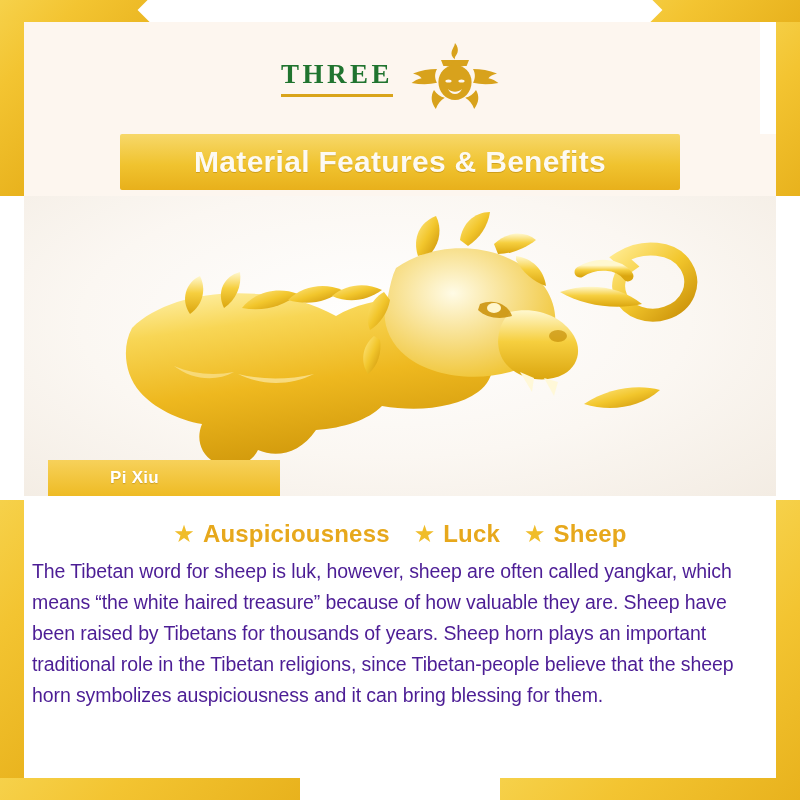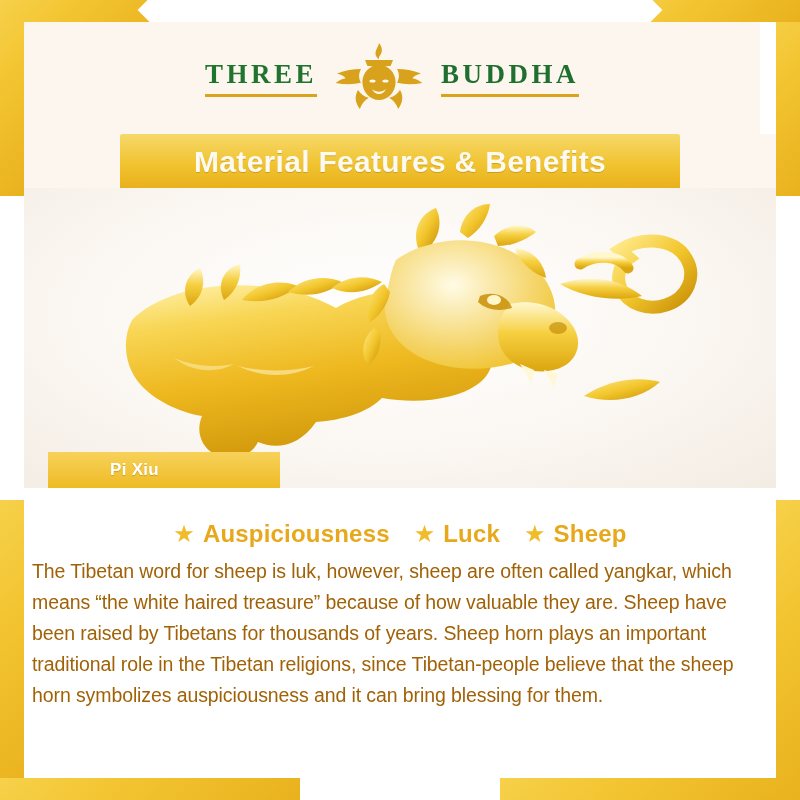--- a/index.html
+++ b/index.html
@@ -100,21 +100,21 @@
     font-weight: 700;
     font-size: 30px;
     color: #fdfaf2;
     letter-spacing: 0.3px;
     text-shadow: 0 1px 0 rgba(150,100,0,.35);
   }
 
   
   .photo {
     position: absolute;
-    left: 24px; right: 24px; top: 188px;
+    left: 24px; right: 24px; top: 196px;
     height: 300px;
     background: radial-gradient(ellipse at 48% 42%, #ffffff 0%, #fbf7f2 55%, #f3ece3 100%);
     overflow: hidden;
   }
 
   .caption {
     position: absolute;
     left: 24px;
     bottom: 0;
     width: 232px;
@@ -159,21 +159,21 @@
   }
 
   
   .body-copy {
     position: absolute;
     left: 32px;
     right: 28px;
     top: 556px;
     font-size: 19.5px;
     line-height: 31px;
-    color: #a16207;
+    color: #4c1d95;
     letter-spacing: -0.1px;
   }
 </style>
 </head>
 <body>
 
 <div id="page">
 
   <div class="frame-gold corner-tl-v"></div>
   <div class="frame-gold corner-tl-h"></div>
@@ -213,24 +213,20 @@
             <path d="M69 48c3.6 6 3 12.4-1.8 19-2-5.2-5-8.8-9-11.2 4.6-1.2 8.2-3.8 10.8-7.8z"></path>
           </g>
           <g fill="#fdf6ef">
             <ellipse cx="41.5" cy="39" rx="3.1" ry="1.6"></ellipse>
             <ellipse cx="54.5" cy="39" rx="3.1" ry="1.6"></ellipse>
             <path d="M41 47c2 1.8 4.4 2.7 7 2.7s5-0.9 7-2.7c-1.6 3.4-4 5.1-7 5.1s-5.4-1.7-7-5.1z"></path>
           </g>
         </svg>
       </span>
 
-      <div class="logo-textblock">
-        <span class="logo-word right">BUDDHA</span>
-        <div class="logo-underline"></div>
-      </div>
     </div>
   </div>
 
   <div class="title-band">
     <div class="title-inner">
       <span class="title-text">Material Features &amp; Benefits</span>
     </div>
   </div>
 
   <div class="photo">

